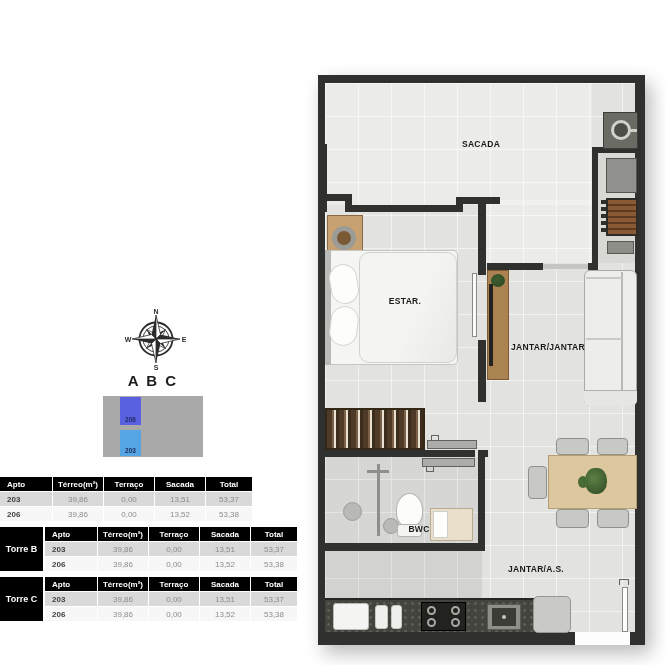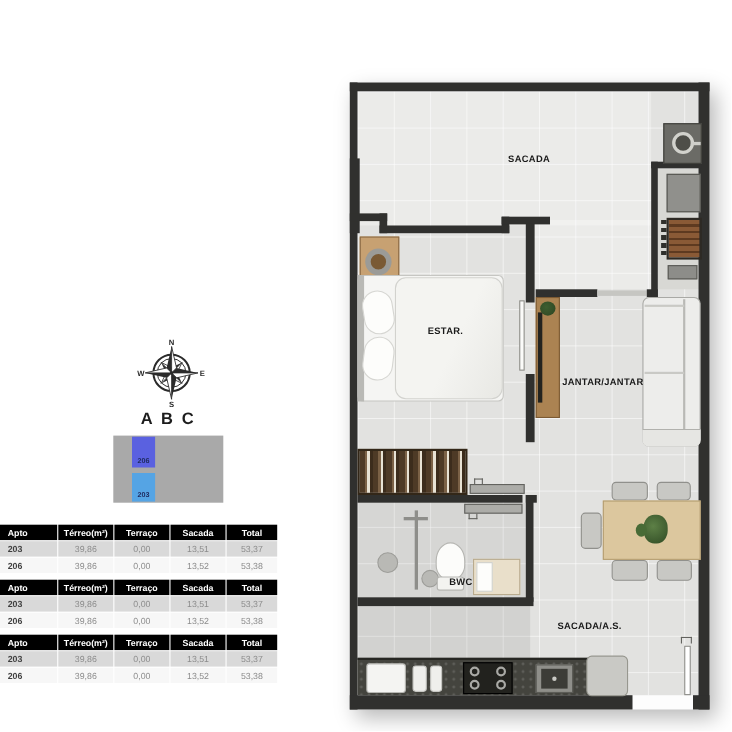--- a/index.html
+++ b/index.html
@@ -124,39 +124,41 @@
           <div class="td r0">13,51</div>
           <div class="td r0">53,37</div>
           <div class="td r1 apto">206</div>
           <div class="td r1">39,86</div>
           <div class="td r1">0,00</div>
           <div class="td r1">13,52</div>
           <div class="td r1">53,38</div>
         </div>
       </div>
       <div class="tgroup">
+        <div class="torre">Torre B</div>
         <div class="tgrid">
           <div class="th apto">Apto</div>
           <div class="th">Térreo(m²)</div>
           <div class="th">Terraço</div>
           <div class="th">Sacada</div>
           <div class="th">Total</div>
           <div class="td r0 apto">203</div>
           <div class="td r0">39,86</div>
           <div class="td r0">0,00</div>
           <div class="td r0">13,51</div>
           <div class="td r0">53,37</div>
           <div class="td r1 apto">206</div>
           <div class="td r1">39,86</div>
           <div class="td r1">0,00</div>
           <div class="td r1">13,52</div>
           <div class="td r1">53,38</div>
         </div>
       </div>
       <div class="tgroup">
+        <div class="torre">Torre C</div>
         <div class="tgrid">
           <div class="th apto">Apto</div>
           <div class="th">Térreo(m²)</div>
           <div class="th">Terraço</div>
           <div class="th">Sacada</div>
           <div class="th">Total</div>
           <div class="td r0 apto">203</div>
           <div class="td r0">39,86</div>
           <div class="td r0">0,00</div>
           <div class="td r0">13,51</div>
@@ -267,15 +269,15 @@
     <div style="left:177px;top:536px;width:24px;height:18px;background:#3c3c37;"></div>
     <div style="left:187px;top:543px;width:4px;height:4px;border-radius:50%;background:#c9c9c4;"></div>
     <div style="left:218px;top:524px;width:38px;height:37px;background:#c9c9c5;border:1px solid #97978f;border-radius:5px;"></div>
     <div style="left:307px;top:515px;width:6px;height:45px;background:#ffffff;border:1px solid #8a8a86;"></div>
     <div class="hinge" style="left:304px;top:507px;width:10px;height:6px;"></div>
 
     <div class="rlabel" style="left:166px;top:72px;">SACADA</div>
     <div class="rlabel" style="left:90px;top:229px;">ESTAR.</div>
     <div class="rlabel" style="left:233px;top:275px;">JANTAR/JANTAR</div>
     <div class="rlabel" style="left:104px;top:409px;margin-top:48px;">BWC</div>
-    <div class="rlabel" style="left:221px;top:497px;">SACADA/A.S.</div>
+    <div class="rlabel" style="left:221px;top:497px;">JANTAR/A.S.</div>
   </div>
 </div>
 
 </body></html>

